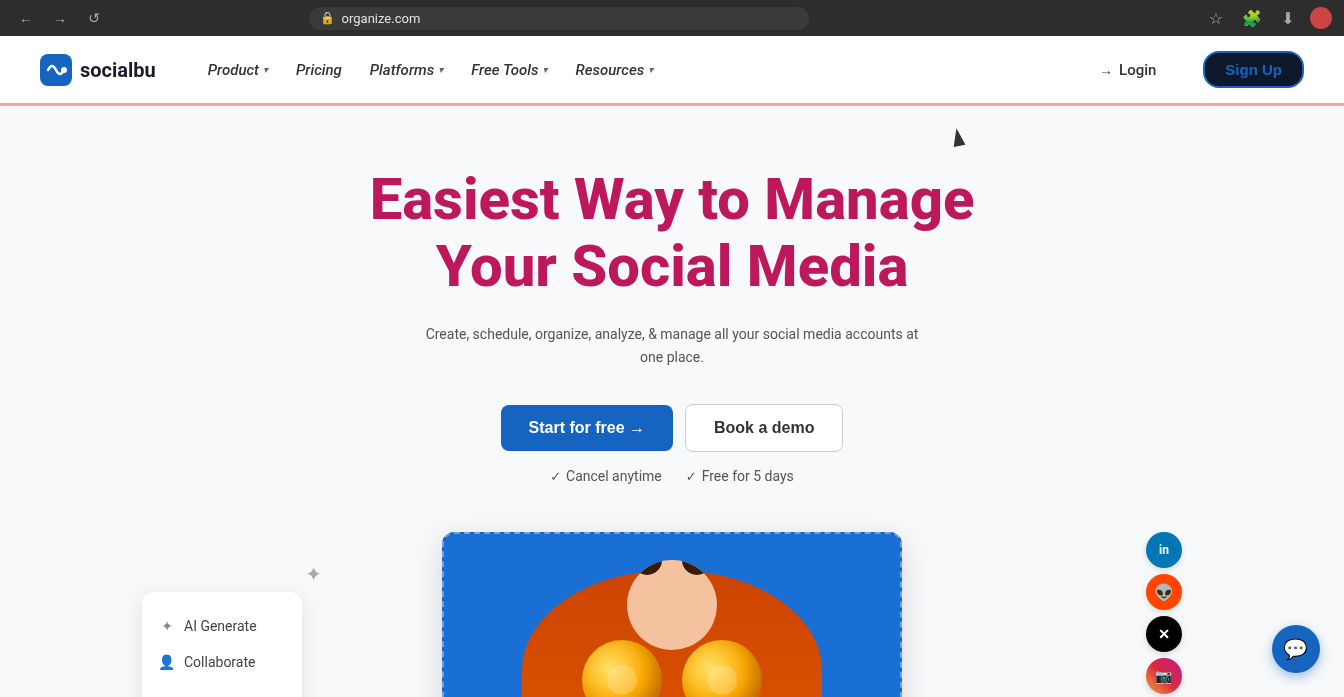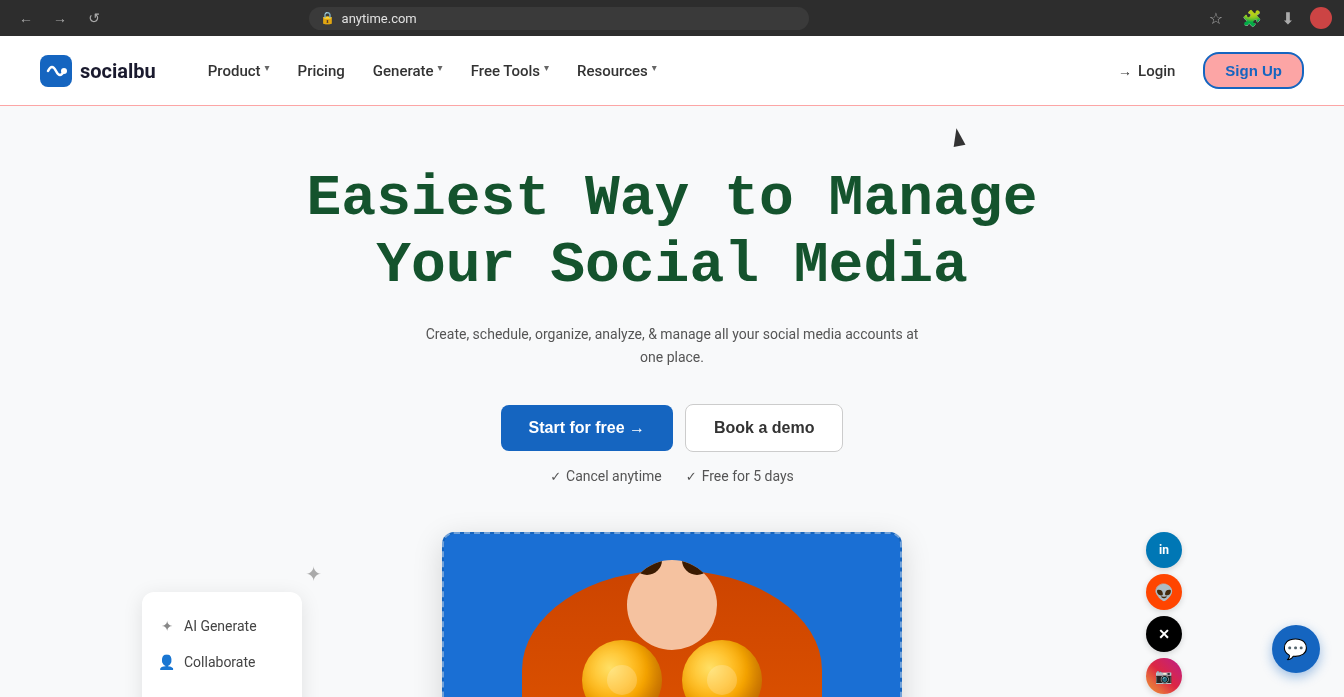--- a/index.html
+++ b/index.html
@@ -78,21 +78,21 @@
       border-radius: 50%;
     }
 
     
     .navbar {
       background: #fff;
       height: 70px;
       display: flex;
       align-items: center;
       padding: 0 40px;
-      border-bottom: 1px solid #fca5a5;
+      border-bottom: 3px solid #fca5a5;
       position: relative;
       z-index: 10;
     }
     .logo-area {
       display: flex;
       align-items: center;
       gap: 8px;
       text-decoration: none;
       margin-right: 40px;
     }
@@ -106,29 +106,31 @@
       color: #1a1a2e;
     }
     .nav-links {
       display: flex;
       align-items: center;
       gap: 4px;
       flex: 1;
     }
     .nav-item {
       display: flex;
+      align-items: center;
       gap: 4px;
       padding: 8px 12px;
       border-radius: 6px;
       cursor: pointer;
       color: #333;
       font-size: 15px;
       font-weight: 500;
       text-decoration: none;
       white-space: nowrap;
+      font-style: italic;
     }
     .nav-item .chevron {
       font-size: 10px;
       color: #666;
     }
     .nav-actions {
       display: flex;
       align-items: center;
       gap: 12px;
     }
@@ -139,44 +141,44 @@
       padding: 8px 16px;
       color: #333;
       font-size: 15px;
       font-weight: 500;
       cursor: pointer;
       text-decoration: none;
       border-radius: 6px;
     }
     .signup-btn {
       padding: 8px 20px;
-      background: #fca5a5;
+      background: #0f172a;
       border: 2px solid #1565c0;
       color: #1565c0;
       font-size: 15px;
       font-weight: 600;
       border-radius: 16px;
       cursor: pointer;
+      margin-left: 19px;
     }
 
     
     .hero {
       background: #f8f9fa;
       padding: 60px 40px 0;
       text-align: center;
       position: relative;
     }
     .hero-title {
       font-size: 58px;
       font-weight: 800;
-      color: #14532d;
+      color: #be185d;
       line-height: 1.15;
       max-width: 800px;
       margin: 0 auto 24px;
-      font-family: Liberation Mono, monospace;
     }
     .hero-subtitle {
       font-size: 14px;
       color: #555;
       max-width: 500px;
       margin: 0 auto 36px;
       line-height: 1.6;
     }
     .hero-buttons {
       display: flex;
@@ -358,21 +360,21 @@
 <body>
 
 <div class="browser-chrome">
   <div class="browser-nav">
     <button class="browser-btn">←</button>
     <button class="browser-btn">→</button>
     <button class="browser-btn">↺</button>
   </div>
   <div class="address-bar">
     <span style="color:#aaa;font-size:12px;">🔒</span>
-    <span class="address-bar-url">anytime.com</span>
+    <span class="address-bar-url">organize.com</span>
   </div>
   <div class="browser-actions">
     <button class="browser-action-btn">☆</button>
     <button class="browser-action-btn">🧩</button>
     <button class="browser-action-btn">⬇</button>
     <div class="profile-circle"></div>
   </div>
 </div>
 
 <nav class="navbar">
@@ -387,21 +389,21 @@
 
   <div class="nav-links">
     <a class="nav-item" href="#">
       <span>Product</span>
       <span class="chevron">▾</span>
     </a>
     <a class="nav-item" href="#">
       <span>Pricing</span>
     </a>
     <a class="nav-item" href="#">
-      <span>Generate</span>
+      <span>Platforms</span>
       <span class="chevron">▾</span>
     </a>
     <a class="nav-item" href="#">
       <span>Free Tools</span>
       <span class="chevron">▾</span>
     </a>
     <a class="nav-item" href="#">
       <span>Resources</span>
       <span class="chevron">▾</span>
     </a>

